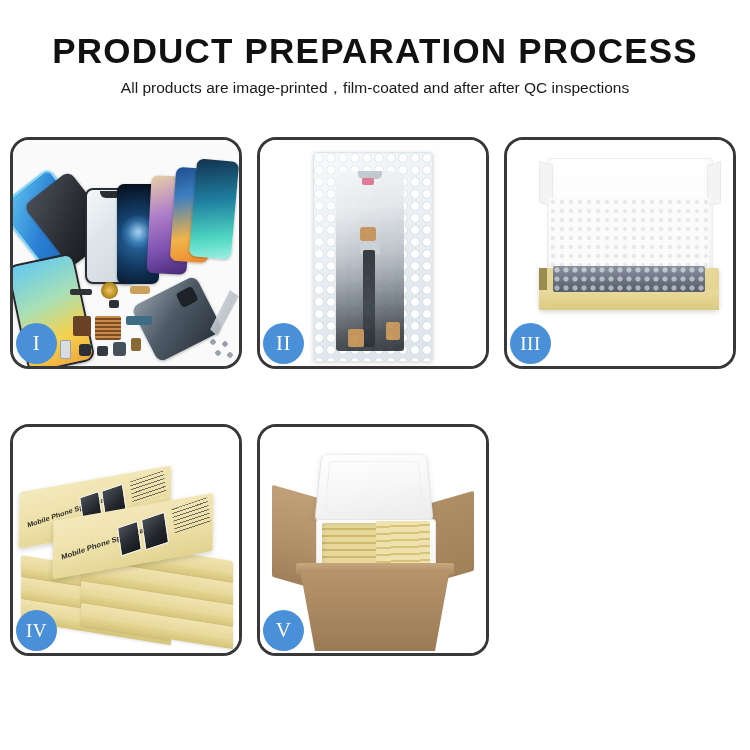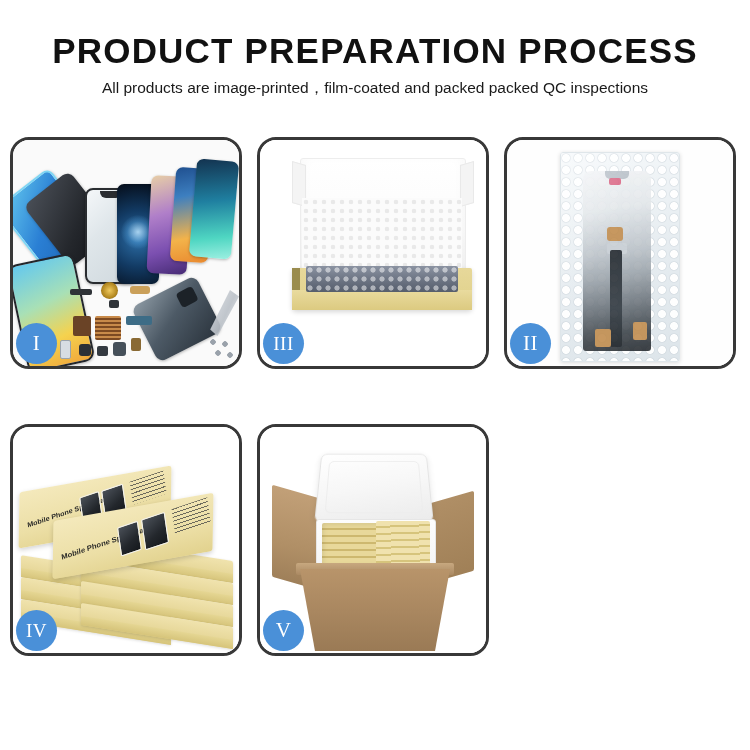--- a/index.html
+++ b/index.html
@@ -422,21 +422,21 @@
     background: rgba(150,122,88,0.6);
   }
 </style>
 </head>
 <body>
 
 <div class="page">
 
   <div class="header">
     <div class="title">PRODUCT PREPARATION PROCESS</div>
-    <div class="subtitle">All products are image-printed，film-coated and packed packed QC inspections</div>
+    <div class="subtitle">All products are image-printed，film-coated and after after QC inspections</div>
   </div>
 
   <div class="grid">
 
     <div class="panel">
       <div class="panel-inner p1">
         <div class="scr scr-film"></div>
         <div class="scr scr-dark"></div>
         <div class="scr scr-glass"></div>
         <div class="scr scr-blue"></div>
@@ -457,49 +457,49 @@
         <div class="part part-s4"></div>
         <div class="part part-s5"></div>
         <div class="part part-s6"></div>
         <div class="screws"></div>
         <div class="tweezer"></div>
       </div>
       <div class="badge">I</div>
     </div>
 
     <div class="panel">
-      <div class="panel-inner p3">
-        <div class="bx3-lid"></div>
-        <div class="bx3-foam"></div>
-        <div class="bx3-tray">
-          <div class="bx3-tray-front"></div>
-        </div>
-        <div class="bx3-bubble"></div>
-      </div>
-      <div class="badge wide">III</div>
-    </div>
-
-    <div class="panel">
       <div class="panel-inner p2">
         <div class="bag">
           <div class="lcd">
             <div class="lcd-dot"></div>
             <div class="lcd-tape1"></div>
             <div class="lcd-conn"></div>
             <div class="lcd-flex"></div>
             <div class="lcd-tape2"></div>
             <div class="lcd-tape3"></div>
           </div>
           <div class="bag-seal"></div>
         </div>
       </div>
       <div class="badge">II</div>
     </div>
 
     <div class="panel">
+      <div class="panel-inner p3">
+        <div class="bx3-lid"></div>
+        <div class="bx3-foam"></div>
+        <div class="bx3-tray">
+          <div class="bx3-tray-front"></div>
+        </div>
+        <div class="bx3-bubble"></div>
+      </div>
+      <div class="badge wide">III</div>
+    </div>
+
+    <div class="panel">
       <div class="panel-inner p4">
         <div class="stack">
 
           <div class="sbox" style="left:4px;  top:118px; width:150px; height:22px; transform:skewY(9deg);">
               <div class="edge"></div>
             </div>
           <div class="sbox" style="left:4px;  top:140px; width:150px; height:22px; transform:skewY(9deg);">
               <div class="edge"></div>
             </div>
           <div class="sbox" style="left:4px;  top:162px; width:150px; height:22px; transform:skewY(9deg);">

